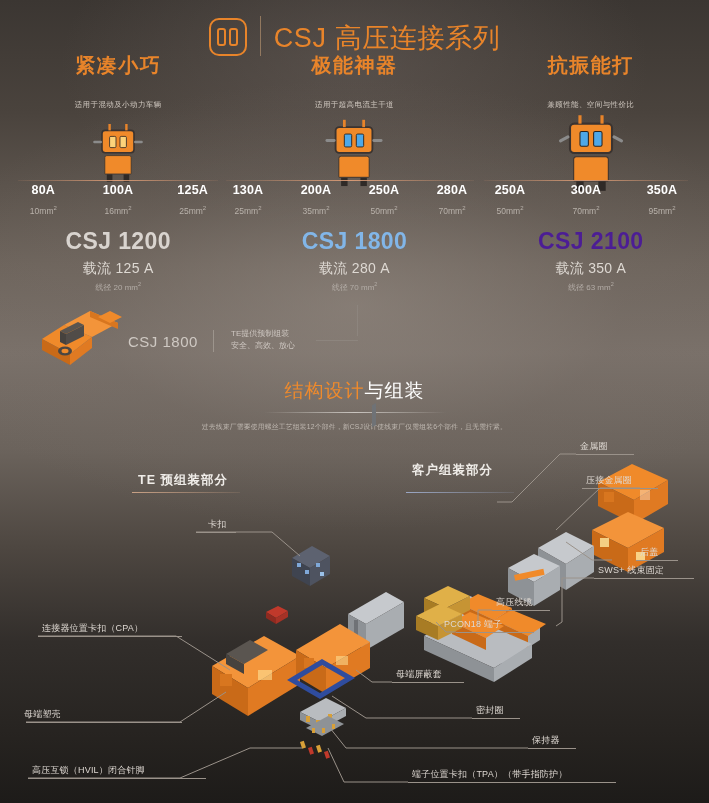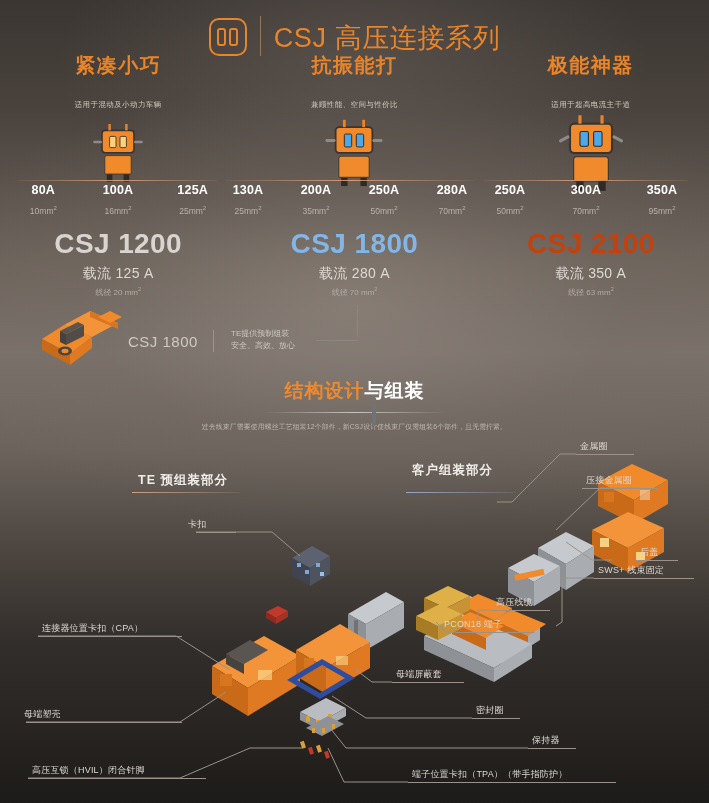--- a/index.html
+++ b/index.html
@@ -51,40 +51,40 @@
   .spec-rule { position:absolute; top:-3px; left:0; right:0; height:1px;
                background:linear-gradient(90deg, rgba(220,150,110,.1), rgba(226,160,120,.9), rgba(220,150,110,.1)); }
   .spec-cell { text-align:center; }
   .amp { font-size:12.5px; font-weight:bold; color:#ffffff; letter-spacing:.2px; }
   .mm { font-size:8.5px; color:#b9b2ab; margin-top:8px; }
   .mm sup { font-size:6px; }
 
   
   .models { position:absolute; top:228px; left:0; width:709px; height:62px; display:flex; }
   .model { flex:1; text-align:center; }
-  .model-name { font-size:28px; font-weight:bold; letter-spacing:.4px; }
+  .model-name { font-size:23px; font-weight:bold; letter-spacing:.4px; }
   .m-grey { color:#d9d4cf; }
   .m-blue { color:#82b6e8; }
-  .m-coral { color:#c2410c; }
+  .m-coral { color:#4c1d95; }
   .model-cur { font-size:14px; color:#ded9d3; margin-top:5px; letter-spacing:.3px; }
   .model-gauge { font-size:8px; color:#b3aca6; margin-top:3px; }
   .model-gauge sup { font-size:5.5px; }
 
   
   .callout { position:absolute; top:305px; left:0; width:709px; height:70px; }
   .co-part { position:absolute; left:38px; top:4px; width:110px; height:62px; }
   .co-label { position:absolute; left:128px; top:28px; font-size:15px; color:#cfc9c3; letter-spacing:.5px; }
   .co-bar { position:absolute; left:213px; top:25px; width:1px; height:22px; background:#9d958d; }
   .co-desc { position:absolute; left:231px; top:23px; font-size:8px; color:#cdc6c0; line-height:12px; }
   .co-line { position:absolute; left:316px; top:35px; width:42px; height:1px; background:#8d857e; }
   .co-line2 { position:absolute; left:357px; top:305px; width:1px; height:31px; background:#8d857e; }
 
   
   .sec { position:absolute; top:378px; left:0; width:709px; text-align:center; }
-  .sec-title { font-size:19px; font-weight:bold; letter-spacing:1px; }
+  .sec-title { font-size:19px; font-weight:normal; letter-spacing:1px; }
   .sec-title .o { color:#ef8a2c; }
   .sec-title .w { color:#ffffff; }
   .sec-rule { width:182px; height:1px; margin:8px auto 0;
               background:linear-gradient(90deg, rgba(200,200,200,0), rgba(215,211,206,.85), rgba(200,200,200,0)); }
   .sec-desc { font-size:6.8px; color:#c0b9b2; margin-top:9px; letter-spacing:.2px; }
 
   
   .diagram { position:absolute; top:430px; left:0; width:709px; height:373px; }
   .grp-head { position:absolute; font-size:12.5px; font-weight:bold; color:#efece8; letter-spacing:1px; }
   .grp-rule { position:absolute; height:1px; }
@@ -105,26 +105,26 @@
   <div class="logo-div"></div>
   <div class="logo-text">CSJ 高压连接系列</div>
 </div>
 
 <div class="cols">
   <div class="col">
     <div class="col-title">紧凑小巧</div>
     <div class="col-sub">适用于混动及小动力车辆</div>
   </div>
   <div class="col">
+    <div class="col-title">极能神器</div>
+    <div class="col-sub">适用于超高电流主干道</div>
+  </div>
+  <div class="col">
     <div class="col-title">抗振能打</div>
     <div class="col-sub">兼顾性能、空间与性价比</div>
-  </div>
-  <div class="col">
-    <div class="col-title">极能神器</div>
-    <div class="col-sub">适用于超高电流主干道</div>
   </div>
 </div>
 
 <div class="robots">
   <div class="robot-slot">
     <div class="robot" style="transform:scale(.8)">
       <div class="rb-ant" style="left:9px"></div>
       <div class="rb-ant" style="right:9px"></div>
       <div class="rb-head">
         <div class="rb-eye"></div>
@@ -444,21 +444,21 @@
 
   <div class="lbl" style="left:586px;top:44px">压接金属圈</div>
   <div class="lead" style="left:582px;top:58px;width:76px"></div>
 
   <div class="lbl" style="left:640px;top:116px">后盖</div>
   <div class="lead" style="left:636px;top:130px;width:42px"></div>
 
   <div class="lbl" style="left:598px;top:134px">SWS+ 线束固定</div>
   <div class="lead" style="left:594px;top:148px;width:100px"></div>
 
-  <div class="lbl" style="left:188px;top:88px">卡扣</div>
+  <div class="lbl" style="left:208px;top:88px">卡扣</div>
   <div class="lead" style="left:196px;top:102px;width:40px"></div>
 
   <div class="lbl" style="left:496px;top:166px">高压线缆</div>
   <div class="lead" style="left:492px;top:180px;width:58px"></div>
 
   <div class="lbl" style="left:444px;top:188px">PCON18 端子</div>
   <div class="lead" style="left:456px;top:202px;width:78px"></div>
 
   <div class="lbl" style="left:42px;top:192px">连接器位置卡扣（CPA）</div>
   <div class="lead" style="left:38px;top:206px;width:144px"></div>

